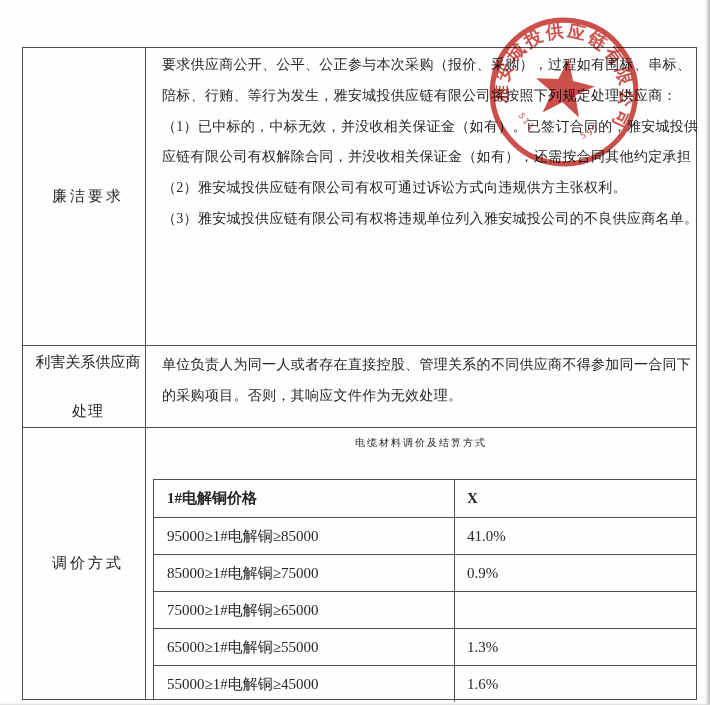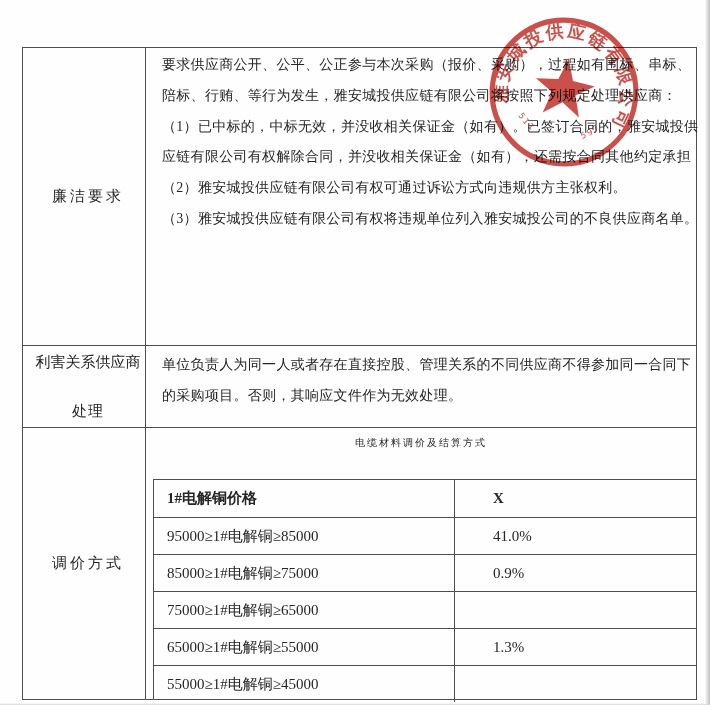--- a/index.html
+++ b/index.html
@@ -56,21 +56,21 @@
 
   .pricing-title {
     margin-top:0; line-height:30px;
     text-align:center; font-size:10px; letter-spacing:2px;
   }
   .nested-table {
     position:absolute; left:7px; top:51px; right:0; bottom:0;
     border-left:1px solid #4e4e4e;
     border-top:1px solid #4e4e4e;
   }
-  .n-row { display:flex; height:37px; align-items:flex-start;gap:26px; }
+  .n-row { display:flex; height:37px; align-items:flex-start; }
   .n-row + .n-row { border-top:1px solid #4e4e4e; }
   .n-c1 {
     width:301px; flex:0 0 301px; height:100%;
     display:flex; align-items:center;
     padding-left:13px;
     border-right:1px solid #4e4e4e;
     font-size:15px; white-space:nowrap;
   }
   .n-c2 {
     flex:1 1 auto; height:100%;
@@ -146,20 +146,21 @@
           </div>
           <div class="n-row">
             <div class="n-c1">75000≥1#电解铜≥65000</div>
           </div>
           <div class="n-row">
             <div class="n-c1">65000≥1#电解铜≥55000</div>
             <div class="n-c2">1.3%</div>
           </div>
           <div class="n-row">
             <div class="n-c1">55000≥1#电解铜≥45000</div>
+            <div class="n-c2">1.6%</div>
           </div>
         </div>
       </div>
     </div>
 
   </div>
 
   <svg class="stamp" viewBox="0 0 150 150" xmlns="http://www.w3.org/2000/svg">
     <defs>
       <path id="arcTop" d="M 23,95 A 55,55 0 1 1 127,95" fill="none"></path>

